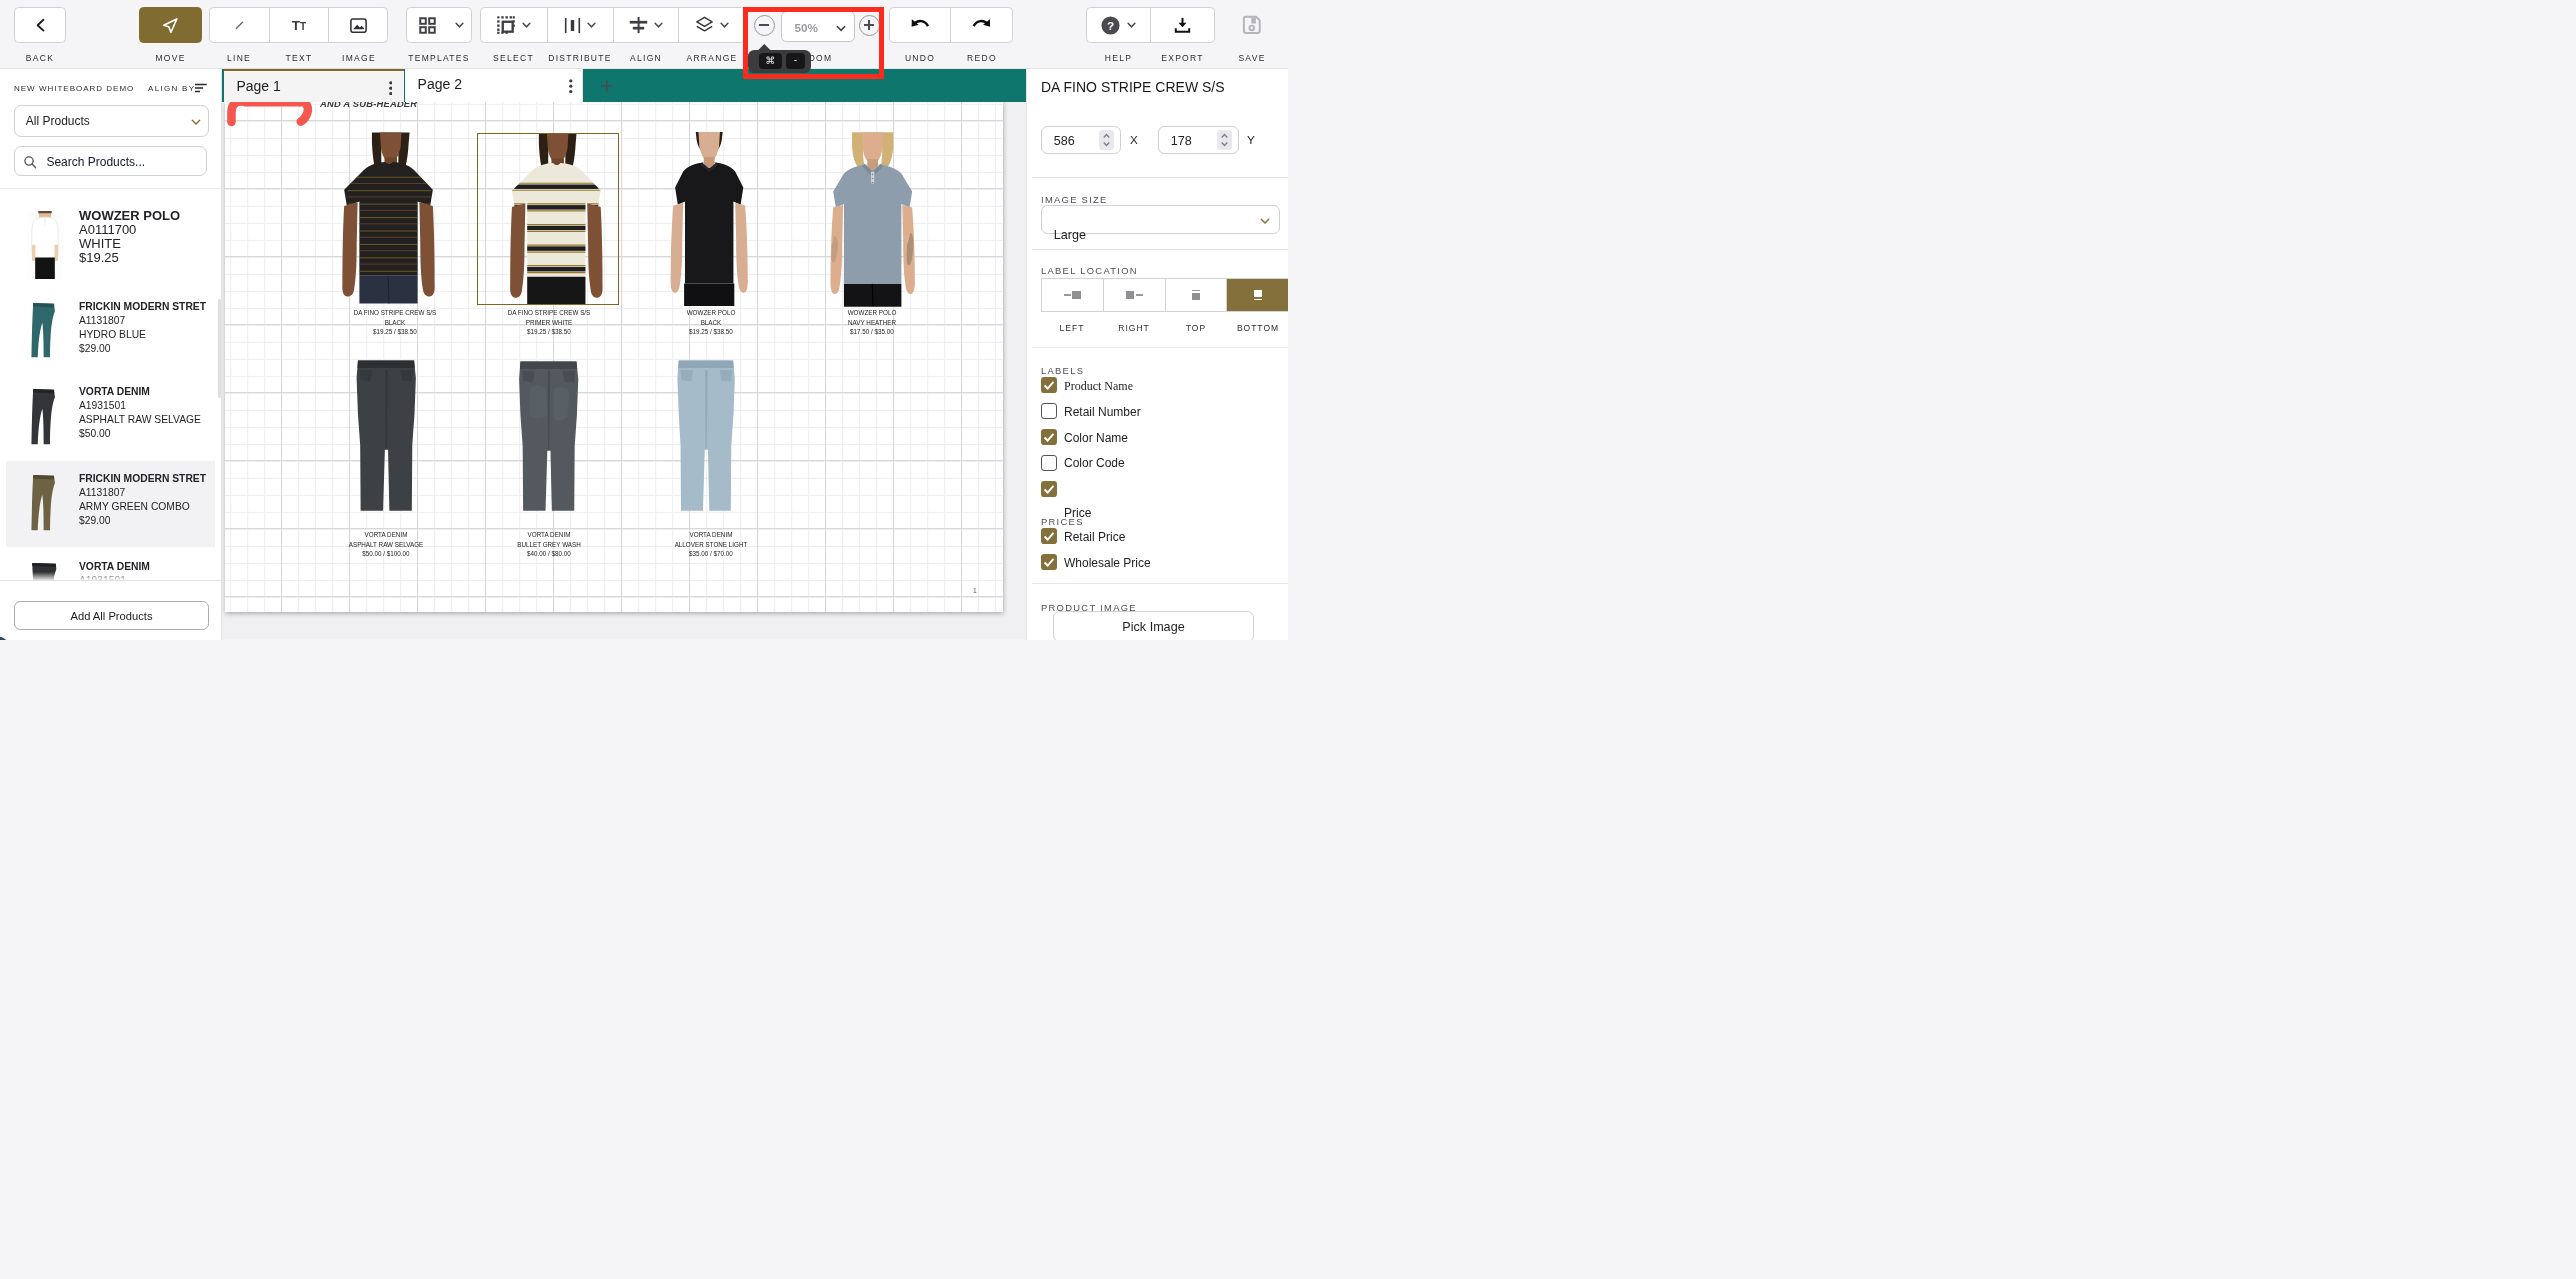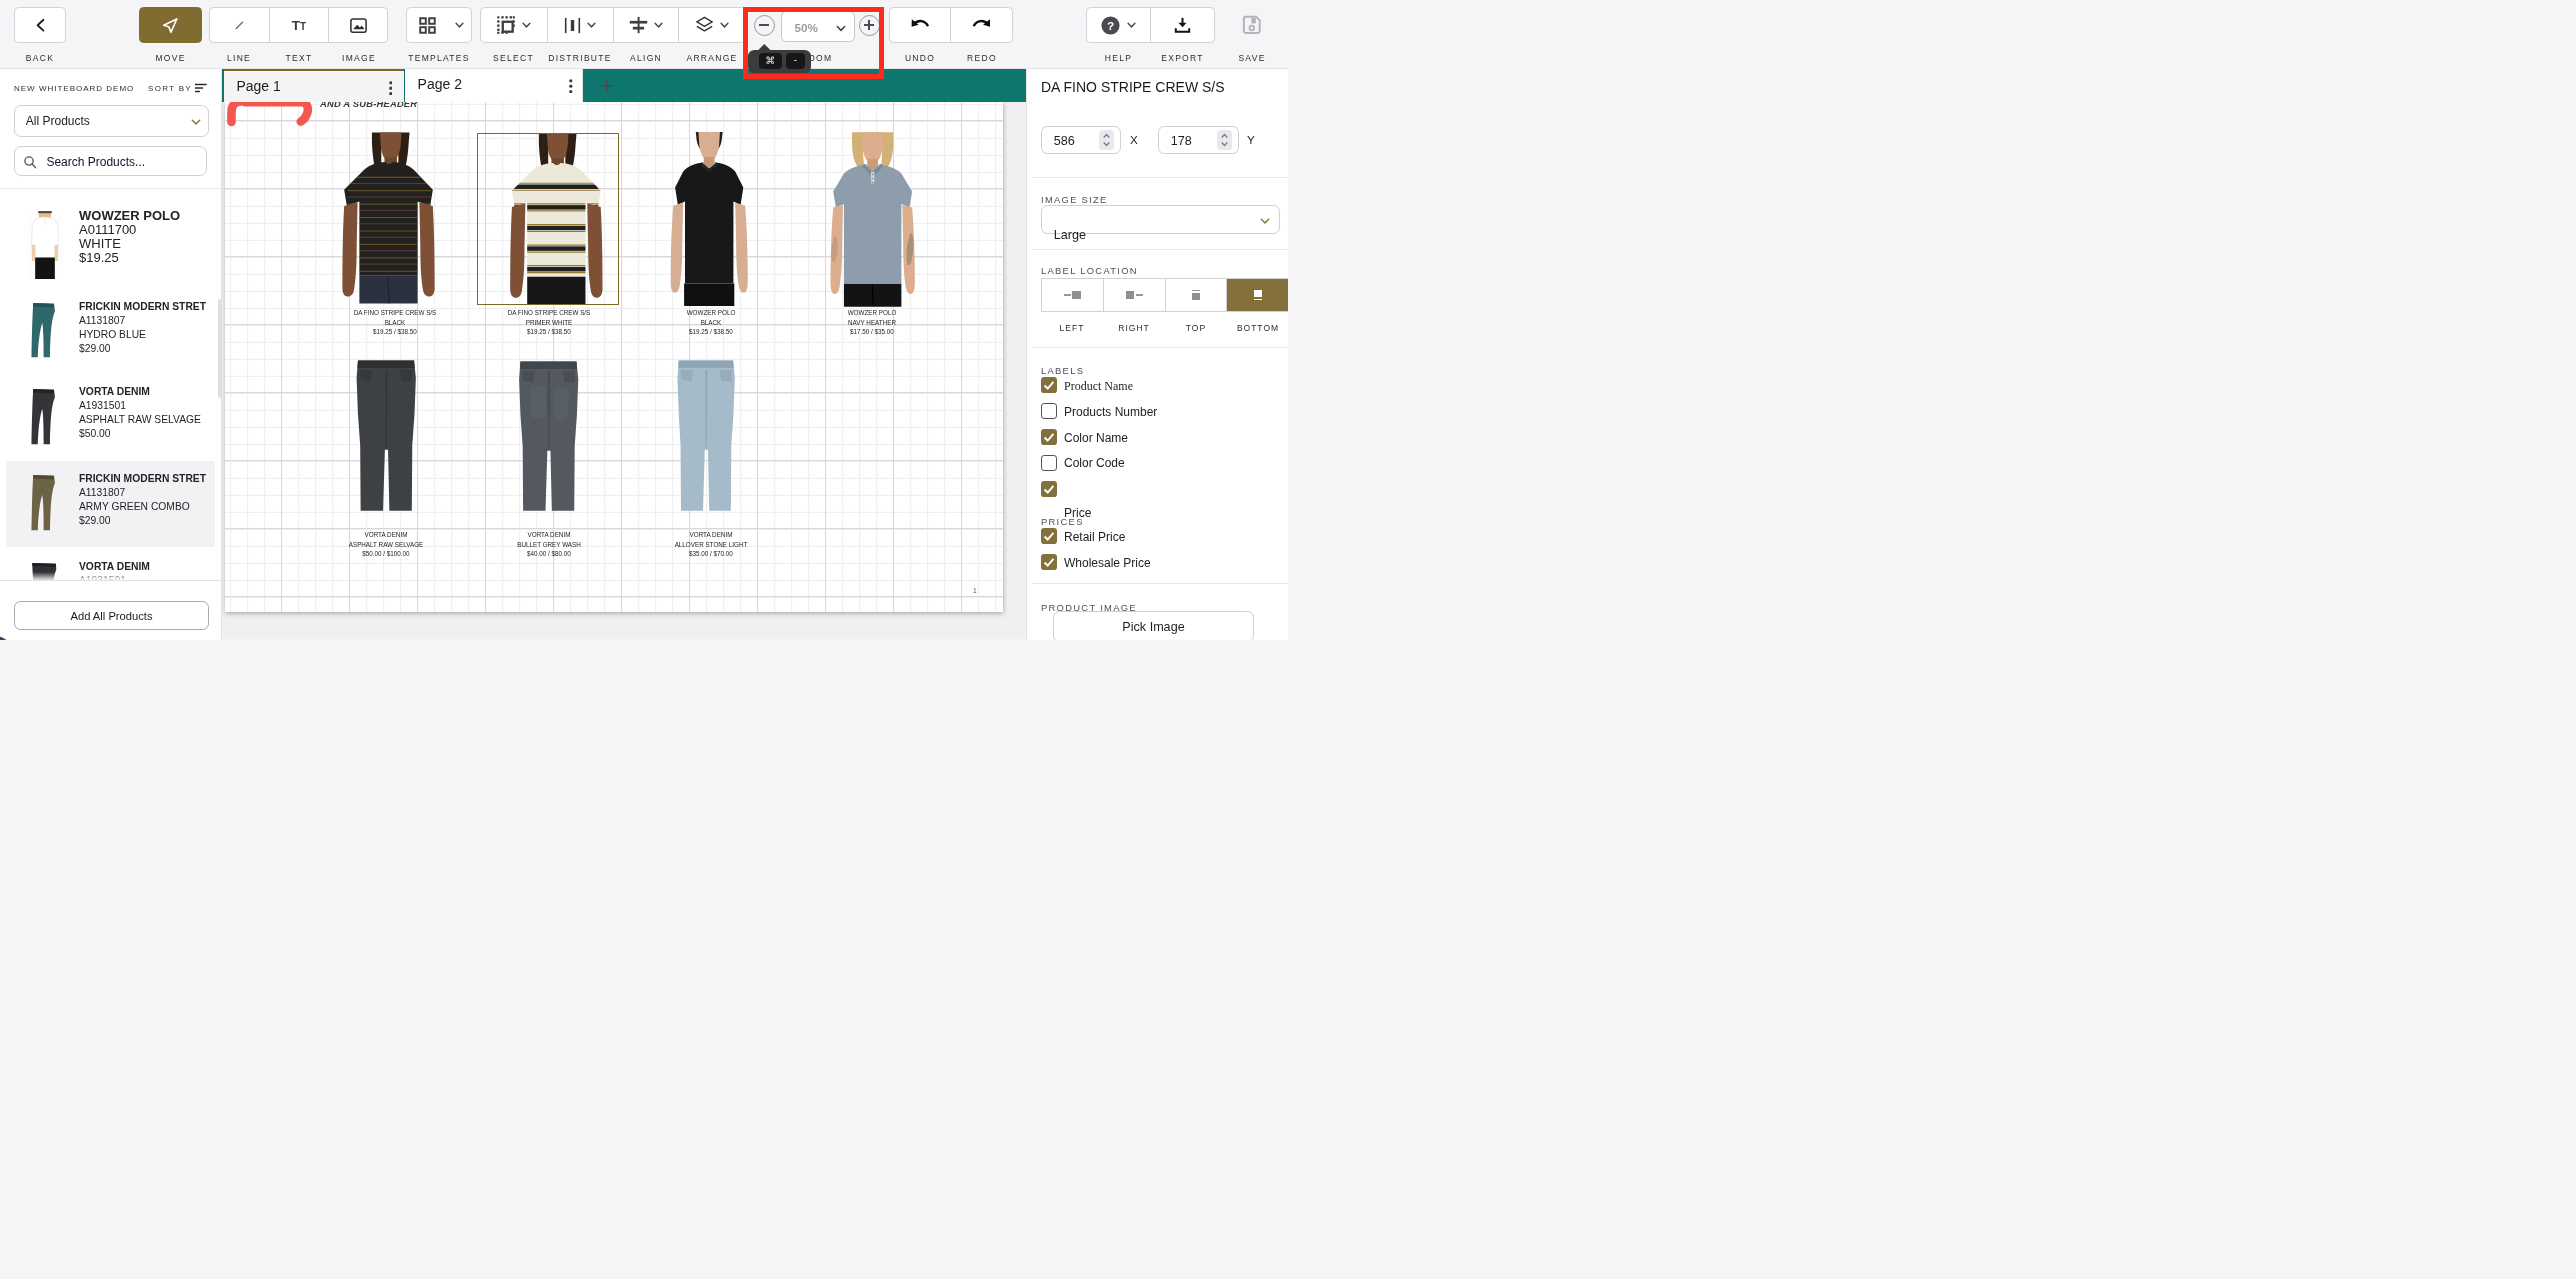--- a/index.html
+++ b/index.html
@@ -411,21 +411,21 @@
       <svg class="abs" style="left:758px; top:44px;" width="12.6" height="6.3" viewBox="0 0 14 7">
           <path d="M0 7 L7 0 L14 7 Z" fill="#3c3c3f"></path>
         </svg>
       <div class="abs" style="left:748px; top:50px; width:63px; height:23px; background:#3c3c3f; border-radius:6.3px;"></div>
       <div class="abs" style="left:759px; top:53px; width:22.5px; height:15.7px; background:#171719; border-radius:4px; color:#e8e8e8; text-align:center; font-size:10px; line-height:15.3px;">⌘</div>
       <div class="abs" style="left:786px; top:53px; width:19px; height:15.7px; background:#171719; border-radius:4px; color:#e8e8e8; text-align:center; font-size:10px; line-height:14.4px;">-</div>
     </div>
   </div>
   <div id="leftpanel">
     <div class="abs" style="left:14px; top:15px; font-size:8px; letter-spacing:1px; color:#2e2e30;">NEW WHITEBOARD DEMO</div>
-    <div class="abs" style="left:148px; top:15px; font-size:8px; letter-spacing:1.3px; color:#2e2e30;">SORT BY</div>
+    <div class="abs" style="left:148px; top:15px; font-size:8px; letter-spacing:1.3px; color:#2e2e30;">ALIGN BY</div>
     <svg class="abs" style="left:195px; top:13.5px;" width="11.7" height="10" viewBox="0 0 13 11">
         <path d="M0 1.5 L13 1.5 M0 5.5 L9 5.5 M0 9.5 L5.5 9.5" stroke="#28282c" stroke-width="1.7"></path>
       </svg>
     <div class="abs" style="left:14px; top:36px; width:195px; height:32px; border:0.9px solid #cfcfd4; border-radius:7.2px;">
       <span class="abs" style="left:10.8px; top:7.6px; font-size:12px; color:#232327;">All Products</span>
       <svg class="abs" style="left:176px; top:12.6px;" width="10" height="7.2" viewBox="0 0 11 8">
           <path d="M1.4 1.4 L5.5 5.6 L9.6 1.4" fill="none" stroke="#8a7434" stroke-width="1.7" stroke-linecap="round"></path>
         </svg>
     </div>
     <div class="abs" style="left:14.4px; top:77px; width:193px; height:30px; border:0.9px solid #cfcfd4; border-radius:7.2px;">
@@ -542,21 +542,21 @@
     <div class="abs" style="left:200px; top:254px; width:62px; text-align:center; font-size:8.5px; letter-spacing:1px; color:#2b2b2e;">BOTTOM</div>
     <div class="rdiv" style="top:278px;"></div>
     <div class="rsec" style="top:296px;">LABELS</div>
     <div class="chk on" style="left:14px; top:308px;">
         <svg width="16" height="16" viewBox="0 0 18 18">
           <path d="M4 9.5 L7.5 13 L14 5.5" fill="none" stroke="#fff" stroke-width="2.2"></path>
         </svg>
       </div>
     <div class="chklabel" style="left:37px; top:310px;font-family:Liberation Serif, serif;">Product Name</div>
     <div class="chk off" style="left:14px; top:334px;"></div>
-    <div class="chklabel" style="left:37px; top:336px;">Products Number</div>
+    <div class="chklabel" style="left:37px; top:336px;">Retail Number</div>
     <div class="chk on" style="left:14px; top:360px;">
         <svg width="16" height="16" viewBox="0 0 18 18">
           <path d="M4 9.5 L7.5 13 L14 5.5" fill="none" stroke="#fff" stroke-width="2.2"></path>
         </svg>
       </div>
     <div class="chklabel" style="left:37px; top:362px;">Color Name</div>
     <div class="chk off" style="left:14px; top:386px;"></div>
     <div class="chklabel" style="left:37px; top:387px;">Color Code</div>
     <div class="chk on" style="left:14px; top:412px;">
         <svg width="16" height="16" viewBox="0 0 18 18">

